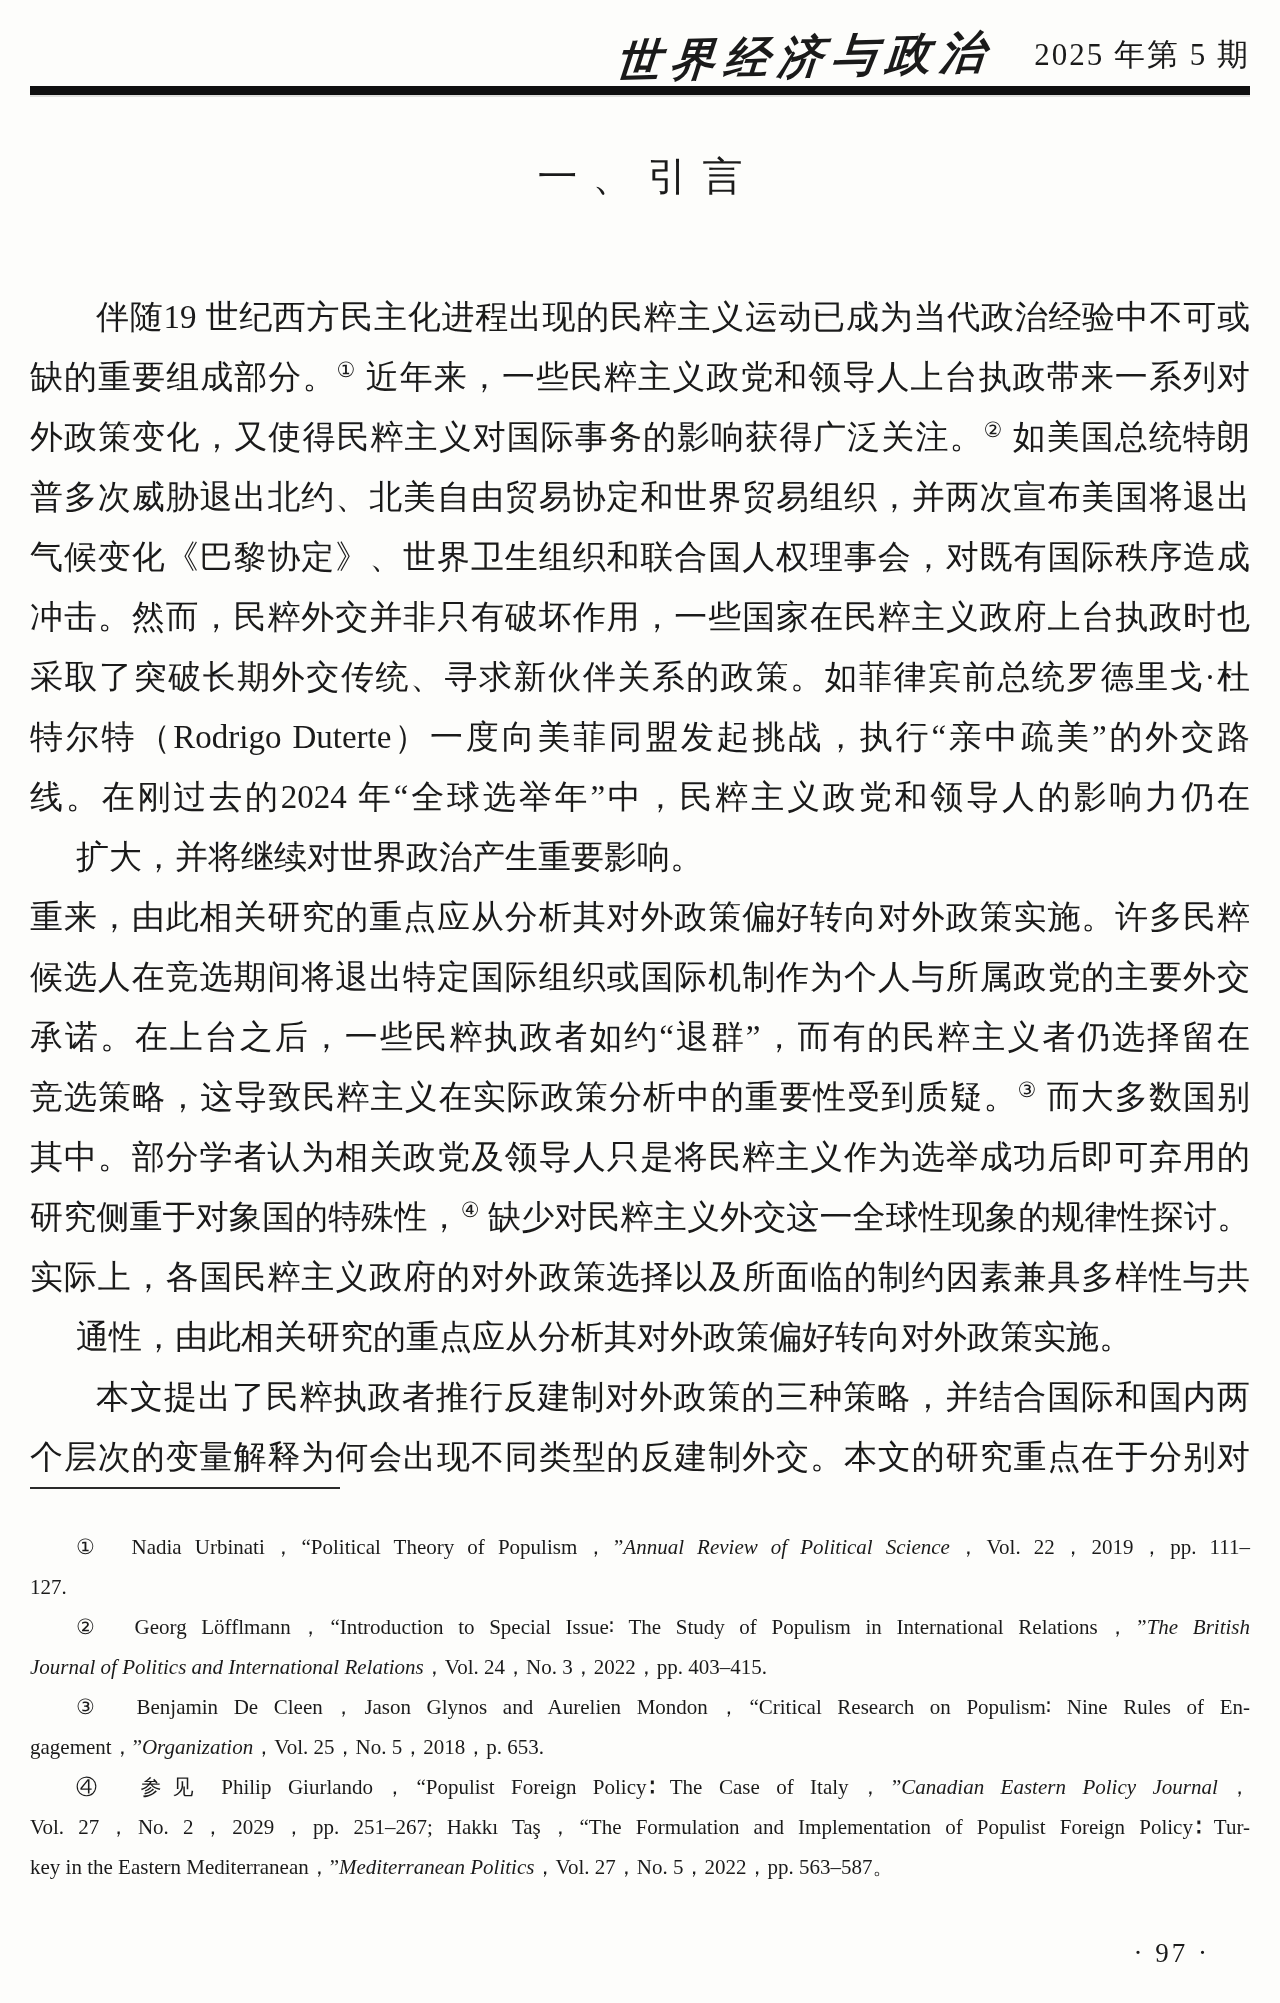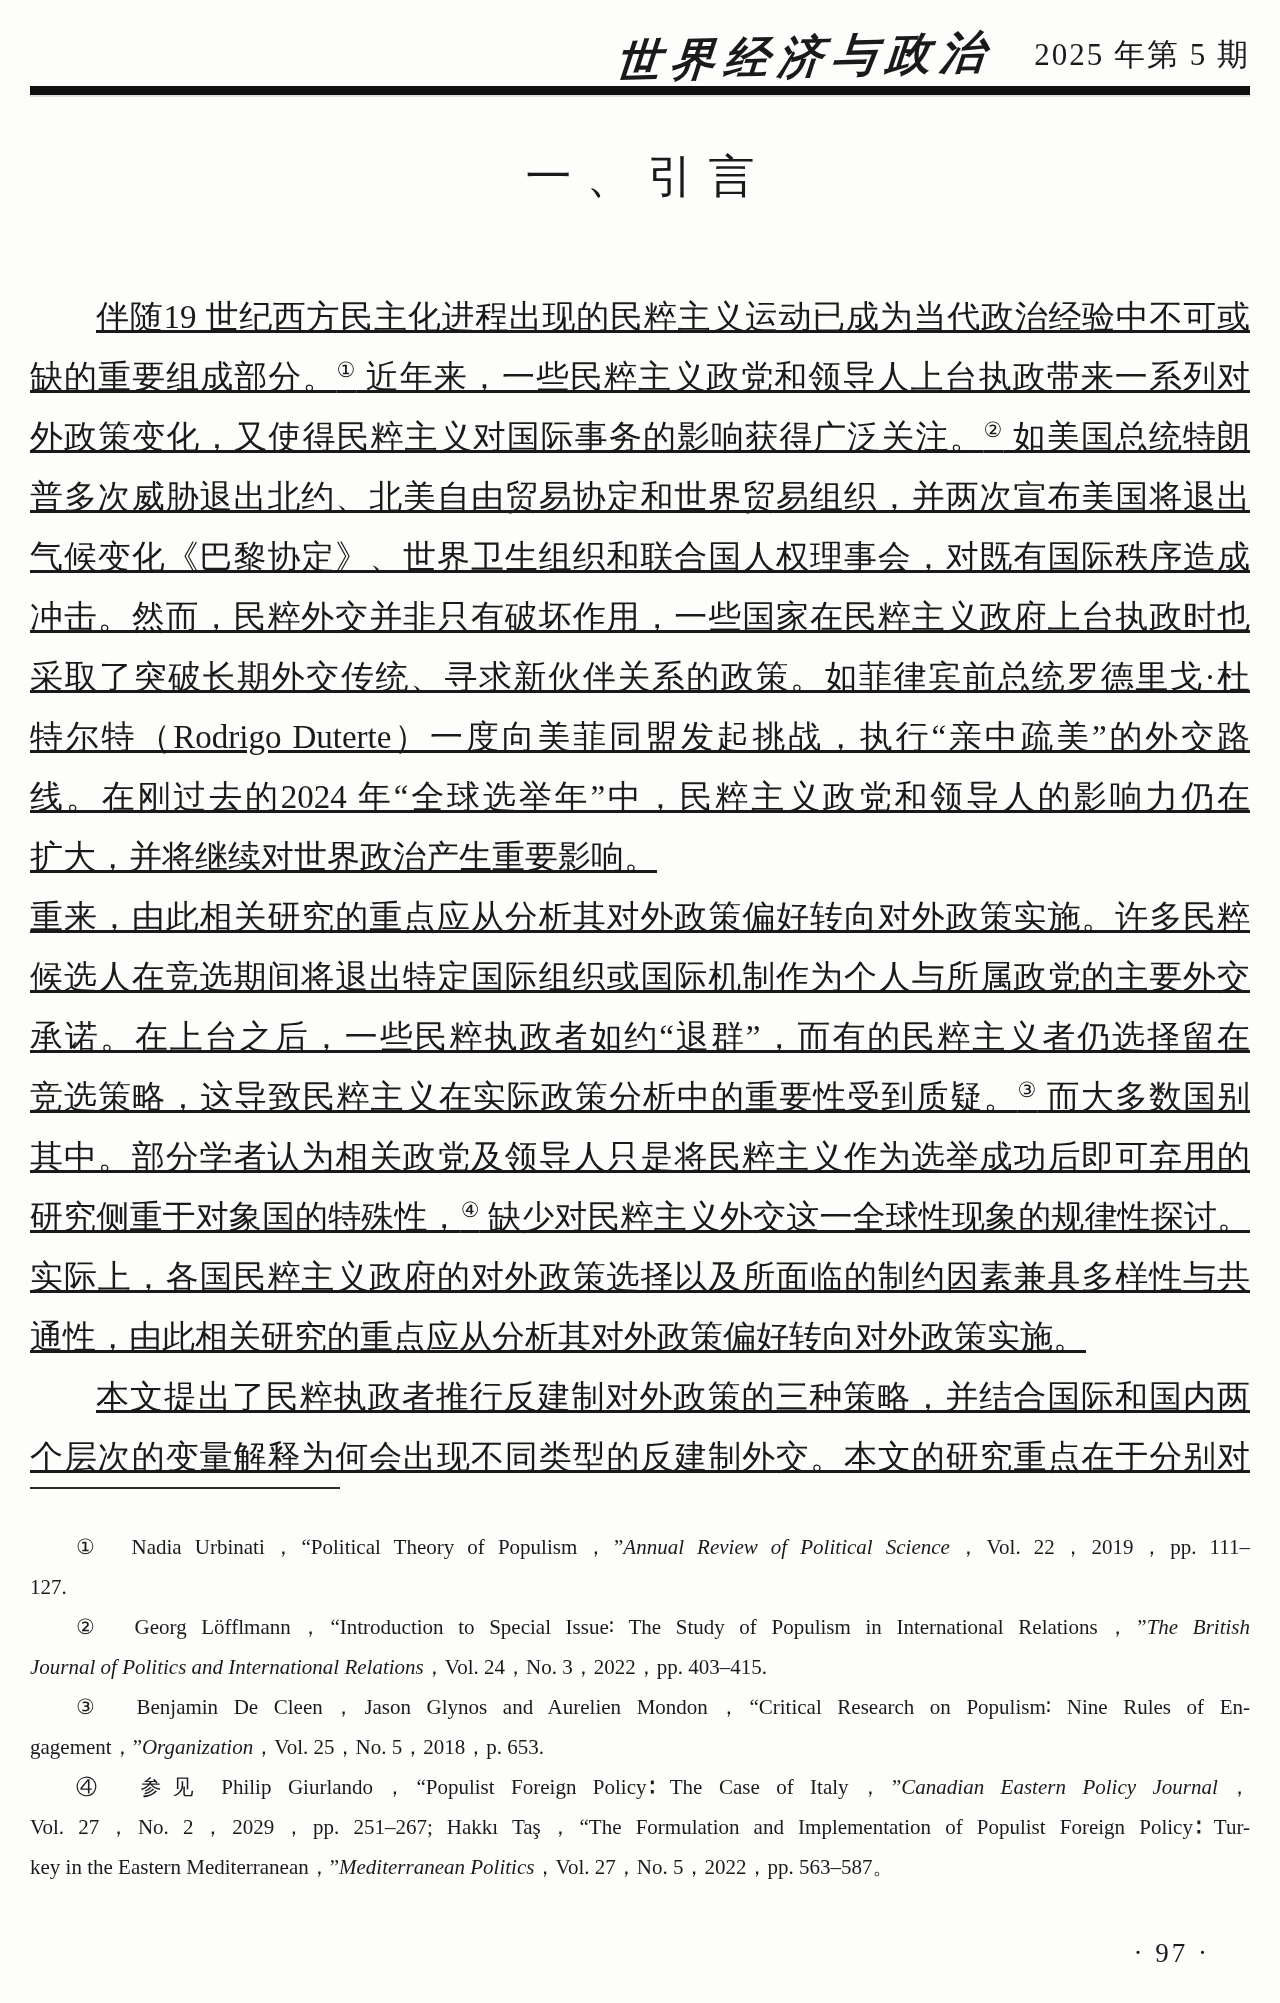--- a/index.html
+++ b/index.html
@@ -44,39 +44,38 @@
   .hdr-rule{
     margin-top:10px;
     height:9px;
     background:#101010;
     box-shadow:0 2px 0 rgba(20,20,20,.12);
   }
   
   .sec-title{
     margin-top:56px;
     text-align:center;
-    font-size:46px;
+    font-size:40px;
     line-height:52px;
     letter-spacing:15px;
     text-indent:15px; 
     font-weight:400;
   }
   
   .body{
     margin-top:84px;
     font-size:33px;
   }
   .bodyline{
     line-height:60px;
     text-align:justify;
     text-align-last:justify;
     white-space:normal;
-    text-decoration:underline;
   }
-  .bodyline.last{text-align-last:left;}
+  .bodyline.last{text-align-last:left;margin-left:46px;}
   .bodyline.indent{text-indent:66px;}
   .bodyline sup{
     font-size:21px;
     line-height:0;
     vertical-align:11px;
     letter-spacing:0;
   }
   
   .fn-sep{
     margin-top:0;

